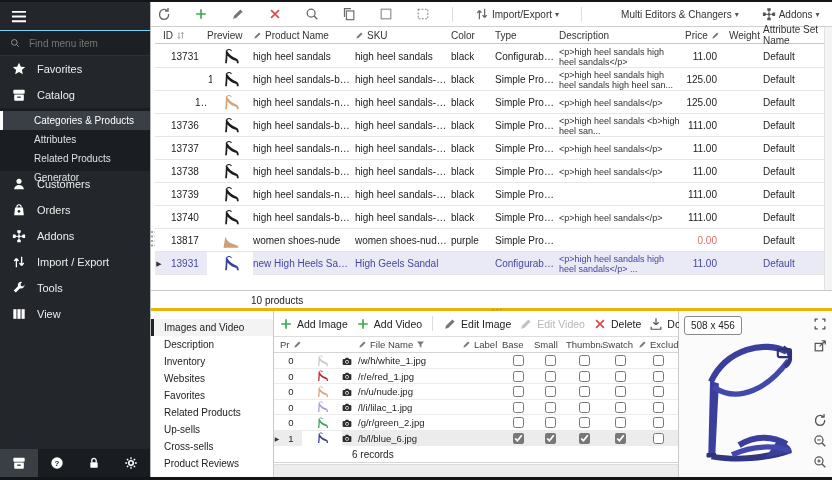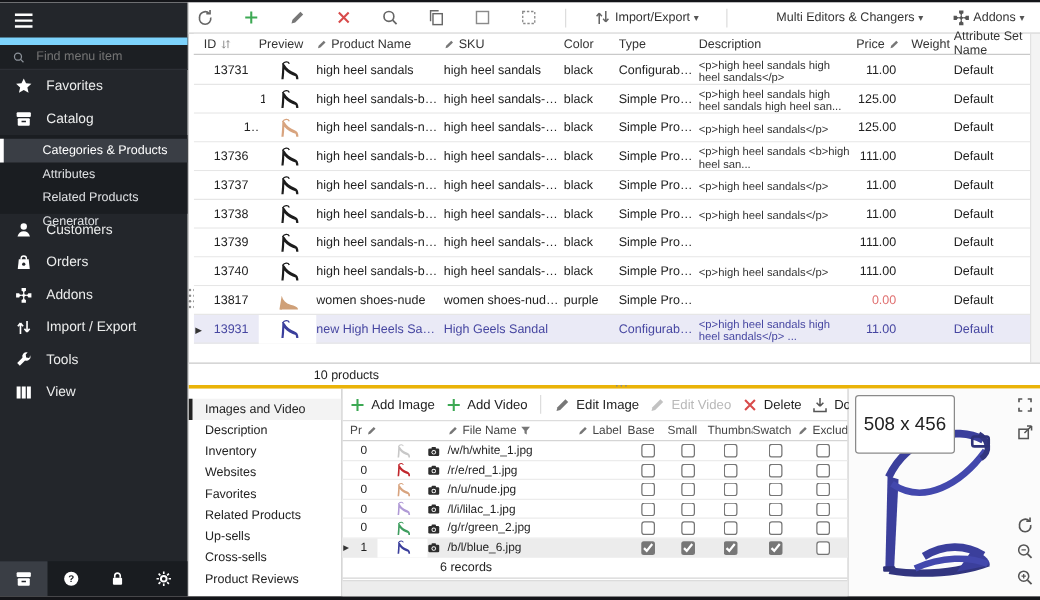--- a/index.html
+++ b/index.html
@@ -3,21 +3,21 @@
 <meta charset="utf-8">
 <style>
   html,body{margin:0;padding:0;background:#e9e9e9;}
   *{box-sizing:border-box;}
   .app{position:relative;width:832px;height:480px;background:#fff;overflow:hidden;
        font-family:"Liberation Sans",sans-serif;border-top:2px solid #141519;border-bottom:3px solid #141519;}
   
   .sidebar{position:absolute;left:0;top:0;bottom:0;width:150px;background:#23262b;color:#eceded;z-index:3;}
   .sb-top{height:28px;display:flex;align-items:center;padding-left:10px;}
   .sb-search{height:26px;display:flex;align-items:center;gap:7px;padding:0 10px;background:#1c1f23;
-             border-top:6px solid #7dd3fc;border-bottom:1px solid #2c2f35;}
+             border-top:1px solid #7dd3fc;border-bottom:1px solid #2c2f35;}
   .sb-search input{background:transparent;border:0;color:#9aa0a8;font-size:10px;width:104px;outline:none;
                    font-family:"Liberation Sans",sans-serif;}
   .mi{display:flex;align-items:center;gap:11px;height:26px;padding-left:12px;font-size:11px;color:#eceded;cursor:default;}
   .sub{background:#1a1d21;padding:3px 0;}
   .smi{height:19px;line-height:19px;padding-left:34px;font-size:10px;color:#dfe1e4;cursor:default;}
   .smi.active{background:#3a3e45;border-left:3px solid #fff;padding-left:31px;color:#fff;}
   .sb-bottom{position:absolute;left:0;right:0;bottom:0;height:28px;background:#191c20;display:flex;align-items:center;}
   .sb-bottom .tile{width:38px;height:28px;display:flex;align-items:center;justify-content:center;background:#3a3e45;}
   .sb-bottom .bslot{flex:1;display:flex;justify-content:center;}
   
@@ -75,21 +75,21 @@
   .irow.sel{background:#ececec;}
   .irow.sel .iprev{background:#fff;}
   .irow .marker{color:#333;font-size:6px;text-align:center;}
   .ckc{display:flex;justify-content:center;}
   .ckc input{width:11px;height:11px;margin:0;accent-color:#777;}
   .ifooter{height:17px;line-height:17px;font-size:10px;color:#222;padding-left:78px;border-bottom:1px solid #d5d5d5;}
   .istrip{height:14px;background:#ededed;border-top:1px solid #dcdcdc;margin-top:1px;}
   
   .preview{flex:1;position:relative;background:#fbfbfb;}
   .badge{position:absolute;top:5px;left:5px;border:1px solid #8a8a8a;border-radius:3px;background:#fff;
-         padding:14px 6px;font-size:15px;color:#222;z-index:2;}
+         padding:3px 6px;font-size:10px;color:#222;z-index:2;}
   .pv-tr{position:absolute;top:6px;right:5px;display:flex;flex-direction:column;gap:8px;z-index:2;}
   .pv-br{position:absolute;bottom:8px;right:5px;display:flex;flex-direction:column;gap:7px;z-index:2;}
   .pv-shoe{position:absolute;left:2px;top:14px;}
   .ellipsis{color:#888;}
 </style>
 </head>
 <body>
 
 <div class="app">
 

